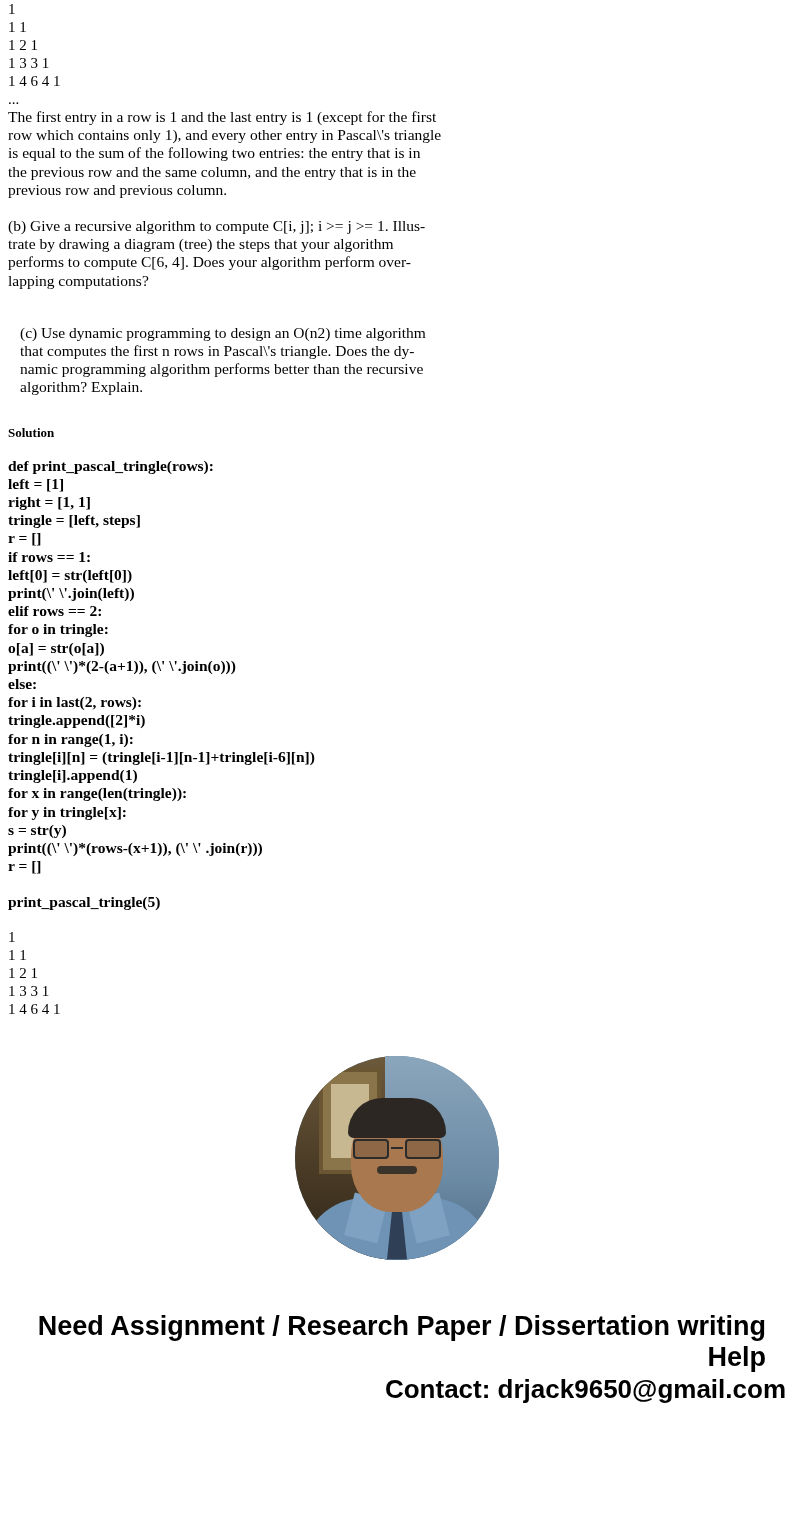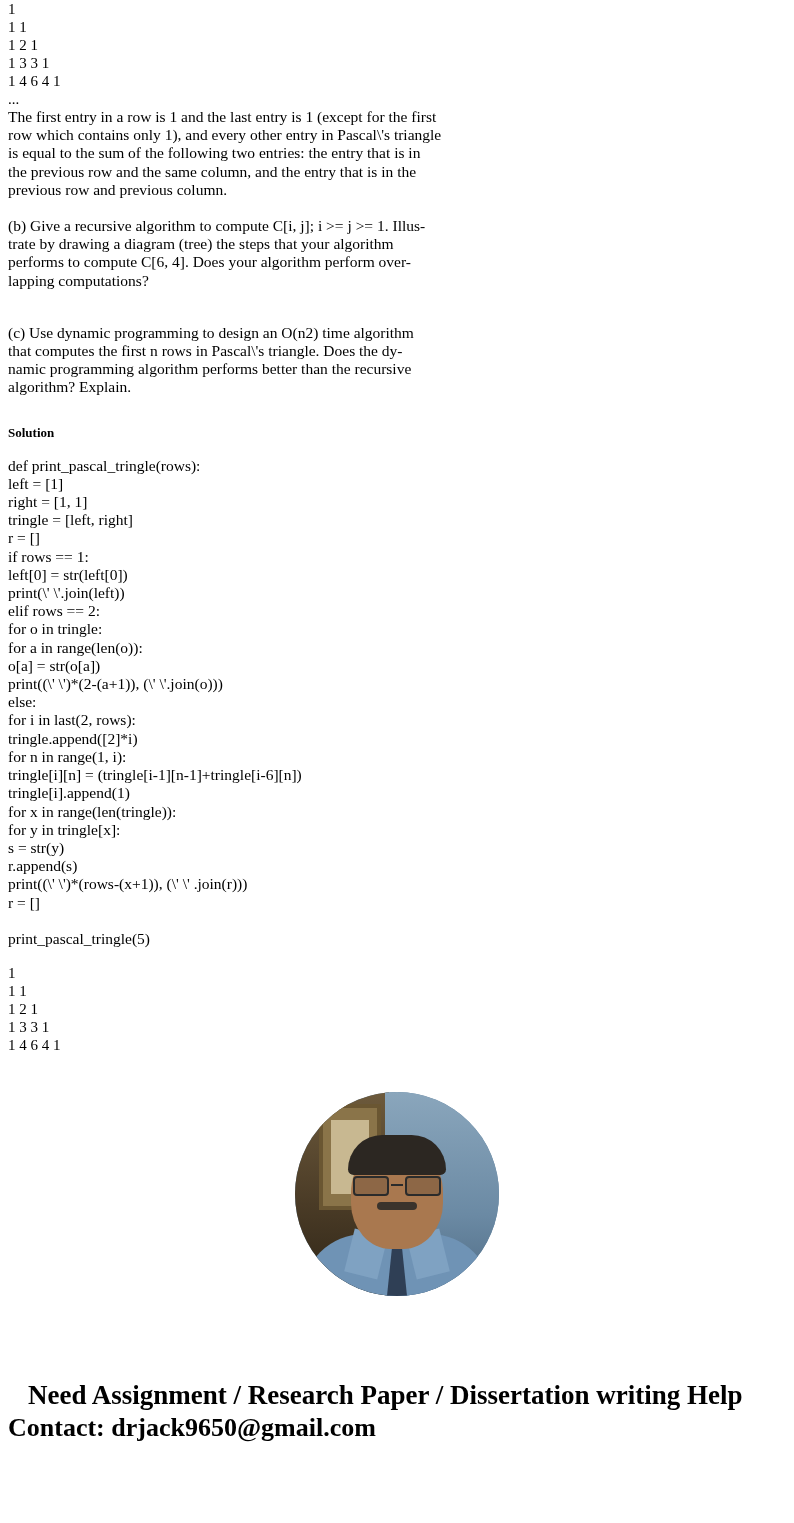--- a/index.html
+++ b/index.html
@@ -43,20 +43,21 @@
     font-size: 13px;
     font-weight: bold;
     margin: 26px 0 14px 0;
     line-height: 20px;
   }
   .code-line {
     font-family: "Liberation Serif", serif;
     font-size: 15.5px;
     line-height: 18.2px;
     white-space: pre;
+    font-weight: bold;
   }
   .code-blank {
     height: 18px;
   }
   .output-line {
     font-family: "Liberation Serif", serif;
     font-size: 15px;
     line-height: 18px;
     white-space: pre;
   }
@@ -179,23 +180,23 @@
   }
   .avatar .tie {
     position: absolute;
     left: 50%; bottom: 0;
     width: 20px; height: 58px;
     margin-left: -10px;
     background: #2f3f55;
     clip-path: polygon(30% 0, 70% 0, 100% 100%, 0 100%);
   }
   .promo {
-    margin-top: 84px;
-    text-align: left;
-    font-family: Liberation Serif, serif;
+    margin-top: 51px;
+    text-align: right;
+    font-family: Liberation Sans, sans-serif;
     font-weight: bold;
     color: #000000;
   }
   .promo-line1 {
     font-size: 27px;
     line-height: 31px;
     padding: 0 20px;
   }
   .promo-line2 {
     font-size: 26px;
@@ -226,53 +227,51 @@
   </div>
 
 
   <div class="para para-block">
     <div class="para-line">(b) Give a recursive algorithm to compute C[i, j]; i &gt;= j &gt;= 1. Illus-</div>
     <div class="para-line">trate by drawing a diagram (tree) the steps that your algorithm</div>
     <div class="para-line">performs to compute C[6, 4]. Does your algorithm perform over-</div>
     <div class="para-line">lapping computations?</div>
   </div>
 
-  <div class="para para-block" style="margin-top:34px;">
+  <div class="para para-block" style="margin-top:34px;margin-left:12px;">
     <div class="para-line">(c) Use dynamic programming to design an O(n2) time algorithm</div>
     <div class="para-line">that computes the first n rows in Pascal\'s triangle. Does the dy-</div>
     <div class="para-line">namic programming algorithm performs better than the recursive</div>
     <div class="para-line">algorithm? Explain.</div>
   </div>
 
   <h2 class="solution">Solution</h2>
 
   <div>
     <div class="code-line">def print_pascal_tringle(rows):</div>
     <div class="code-line">left = [1]</div>
     <div class="code-line">right = [1, 1]</div>
-    <div class="code-line">tringle = [left, right]</div>
+    <div class="code-line">tringle = [left, steps]</div>
     <div class="code-line">r = []</div>
     <div class="code-line">if rows == 1:</div>
     <div class="code-line">left[0] = str(left[0])</div>
     <div class="code-line">print(\' \'.join(left))</div>
     <div class="code-line">elif rows == 2:</div>
     <div class="code-line">for o in tringle:</div>
-    <div class="code-line">for a in range(len(o)):</div>
     <div class="code-line">o[a] = str(o[a])</div>
     <div class="code-line">print((\' \')*(2-(a+1)), (\' \'.join(o)))</div>
     <div class="code-line">else:</div>
     <div class="code-line">for i in last(2, rows):</div>
     <div class="code-line">tringle.append([2]*i)</div>
     <div class="code-line">for n in range(1, i):</div>
     <div class="code-line">tringle[i][n] = (tringle[i-1][n-1]+tringle[i-6][n])</div>
     <div class="code-line">tringle[i].append(1)</div>
     <div class="code-line">for x in range(len(tringle)):</div>
     <div class="code-line">for y in tringle[x]:</div>
     <div class="code-line">s = str(y)</div>
-    <div class="code-line">r.append(s)</div>
     <div class="code-line">print((\' \')*(rows-(x+1)), (\' \' .join(r)))</div>
     <div class="code-line">r = []</div>
     <div class="code-blank"></div>
     <div class="code-line">print_pascal_tringle(5)</div>
   </div>
 
   <div style="height:16px;"></div>
 
   <div>
     <div class="output-line">1</div>

